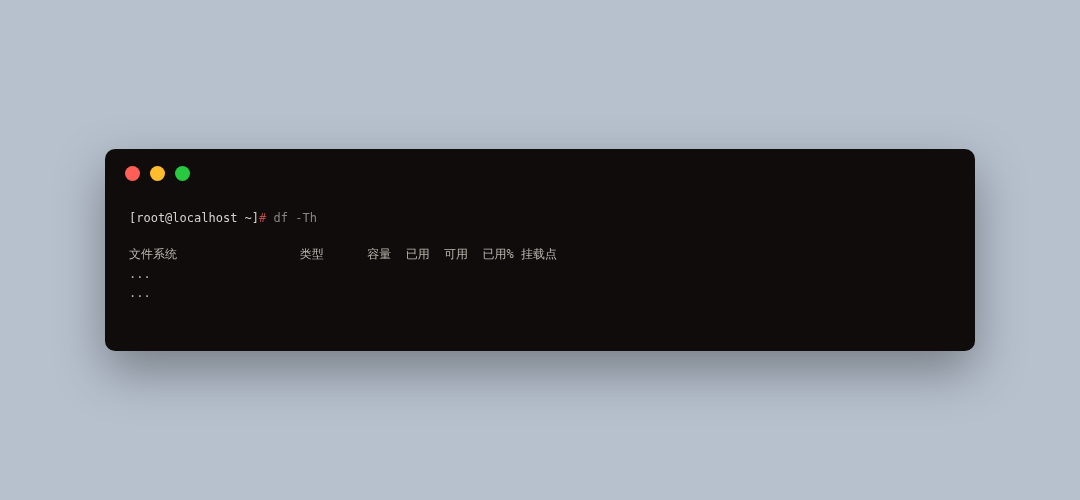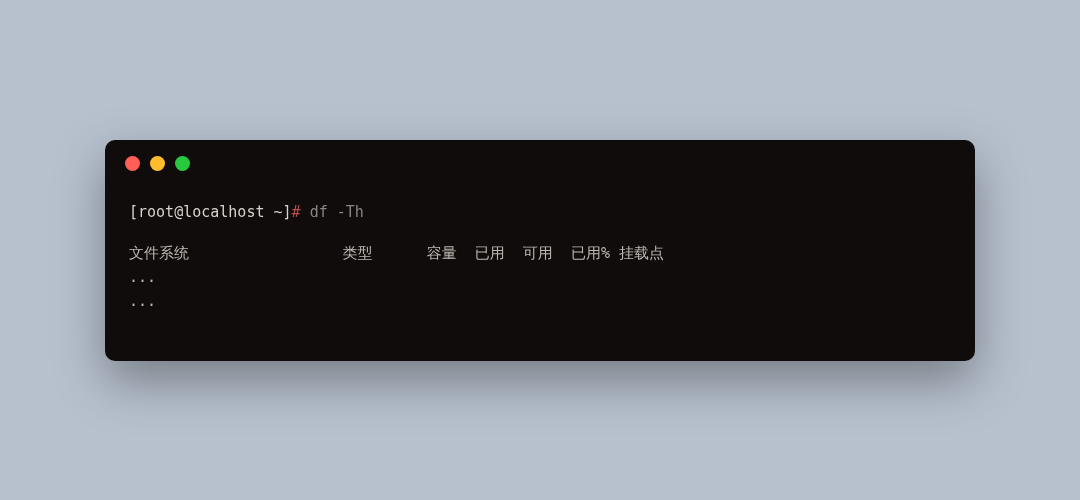--- a/index.html
+++ b/index.html
@@ -33,21 +33,21 @@
     .traffic-light {
       width: 15px;
       height: 15px;
       border-radius: 50%;
     }
     .red { background: #ff5f56; }
     .yellow { background: #ffbd2e; }
     .green { background: #27c93f; }
     .terminal-body {
       padding: 12px 24px 48px 24px;
-      font-size: 15px;
+      font-size: 12px;
       line-height: 1.6;
       color: #d7d2cc;
     }
     .prompt-line {
       white-space: pre;
     }
     .prompt-user {
       color: #d7d2cc;
     }
     .prompt-hash {

